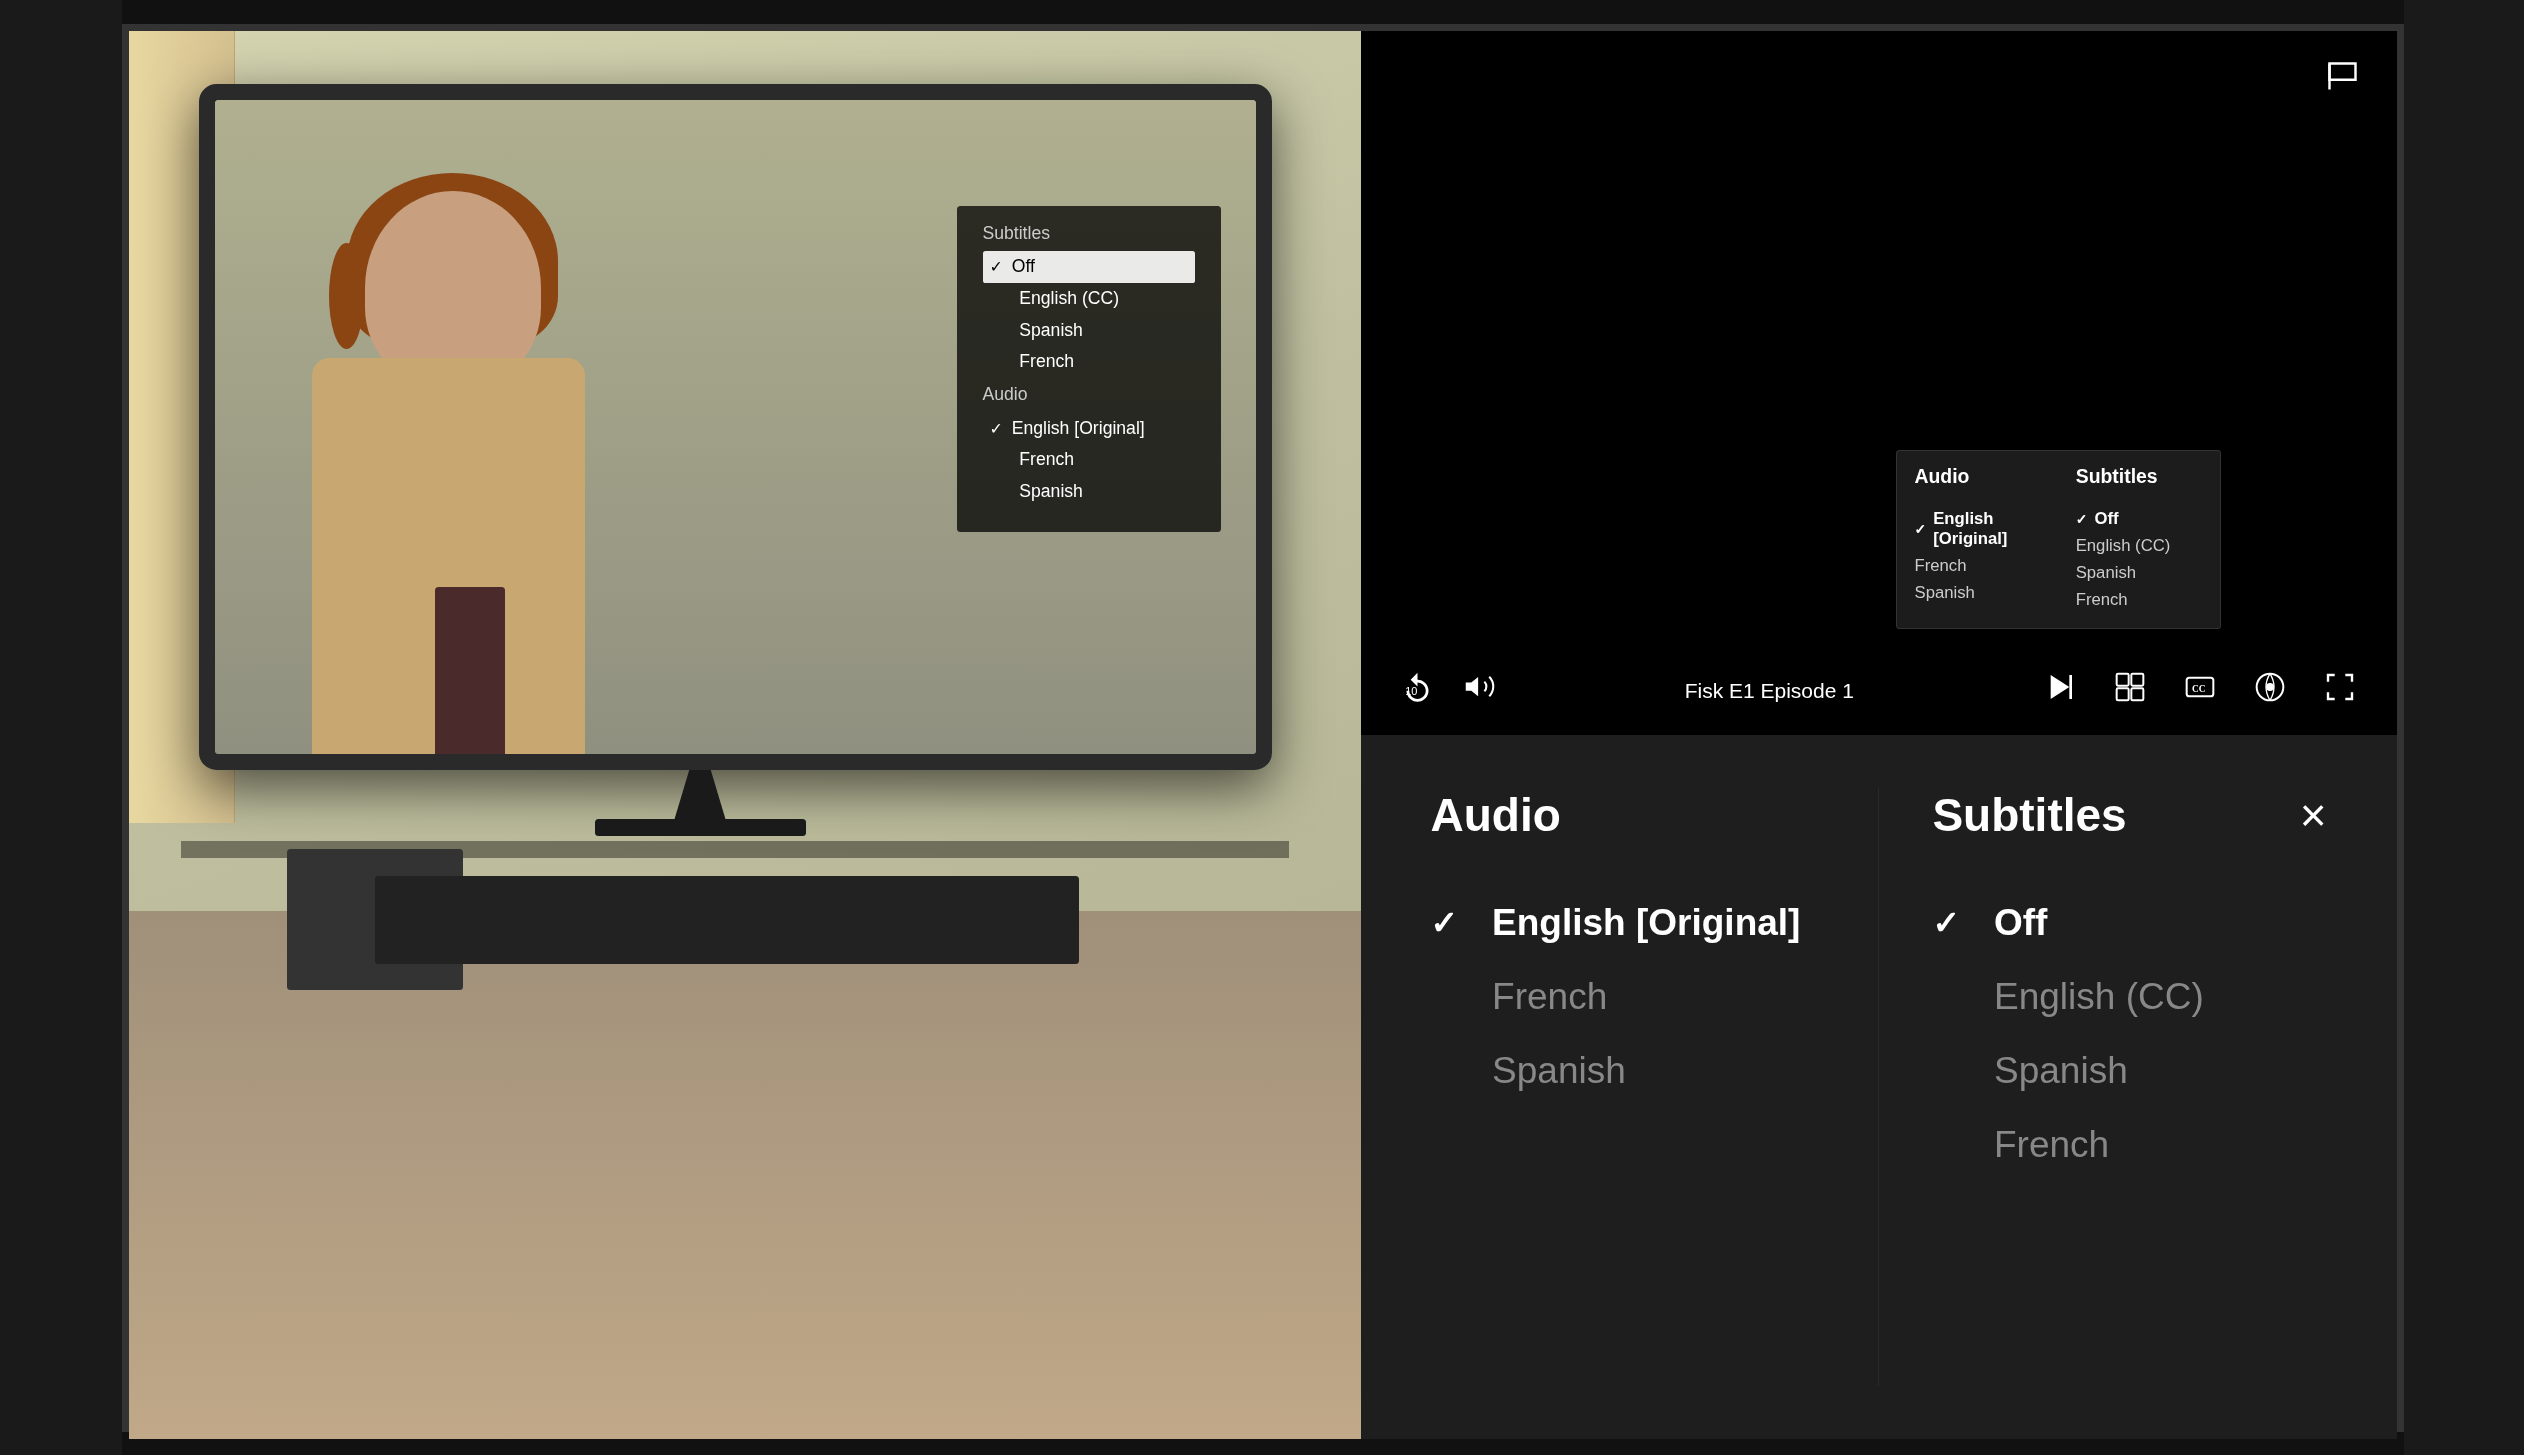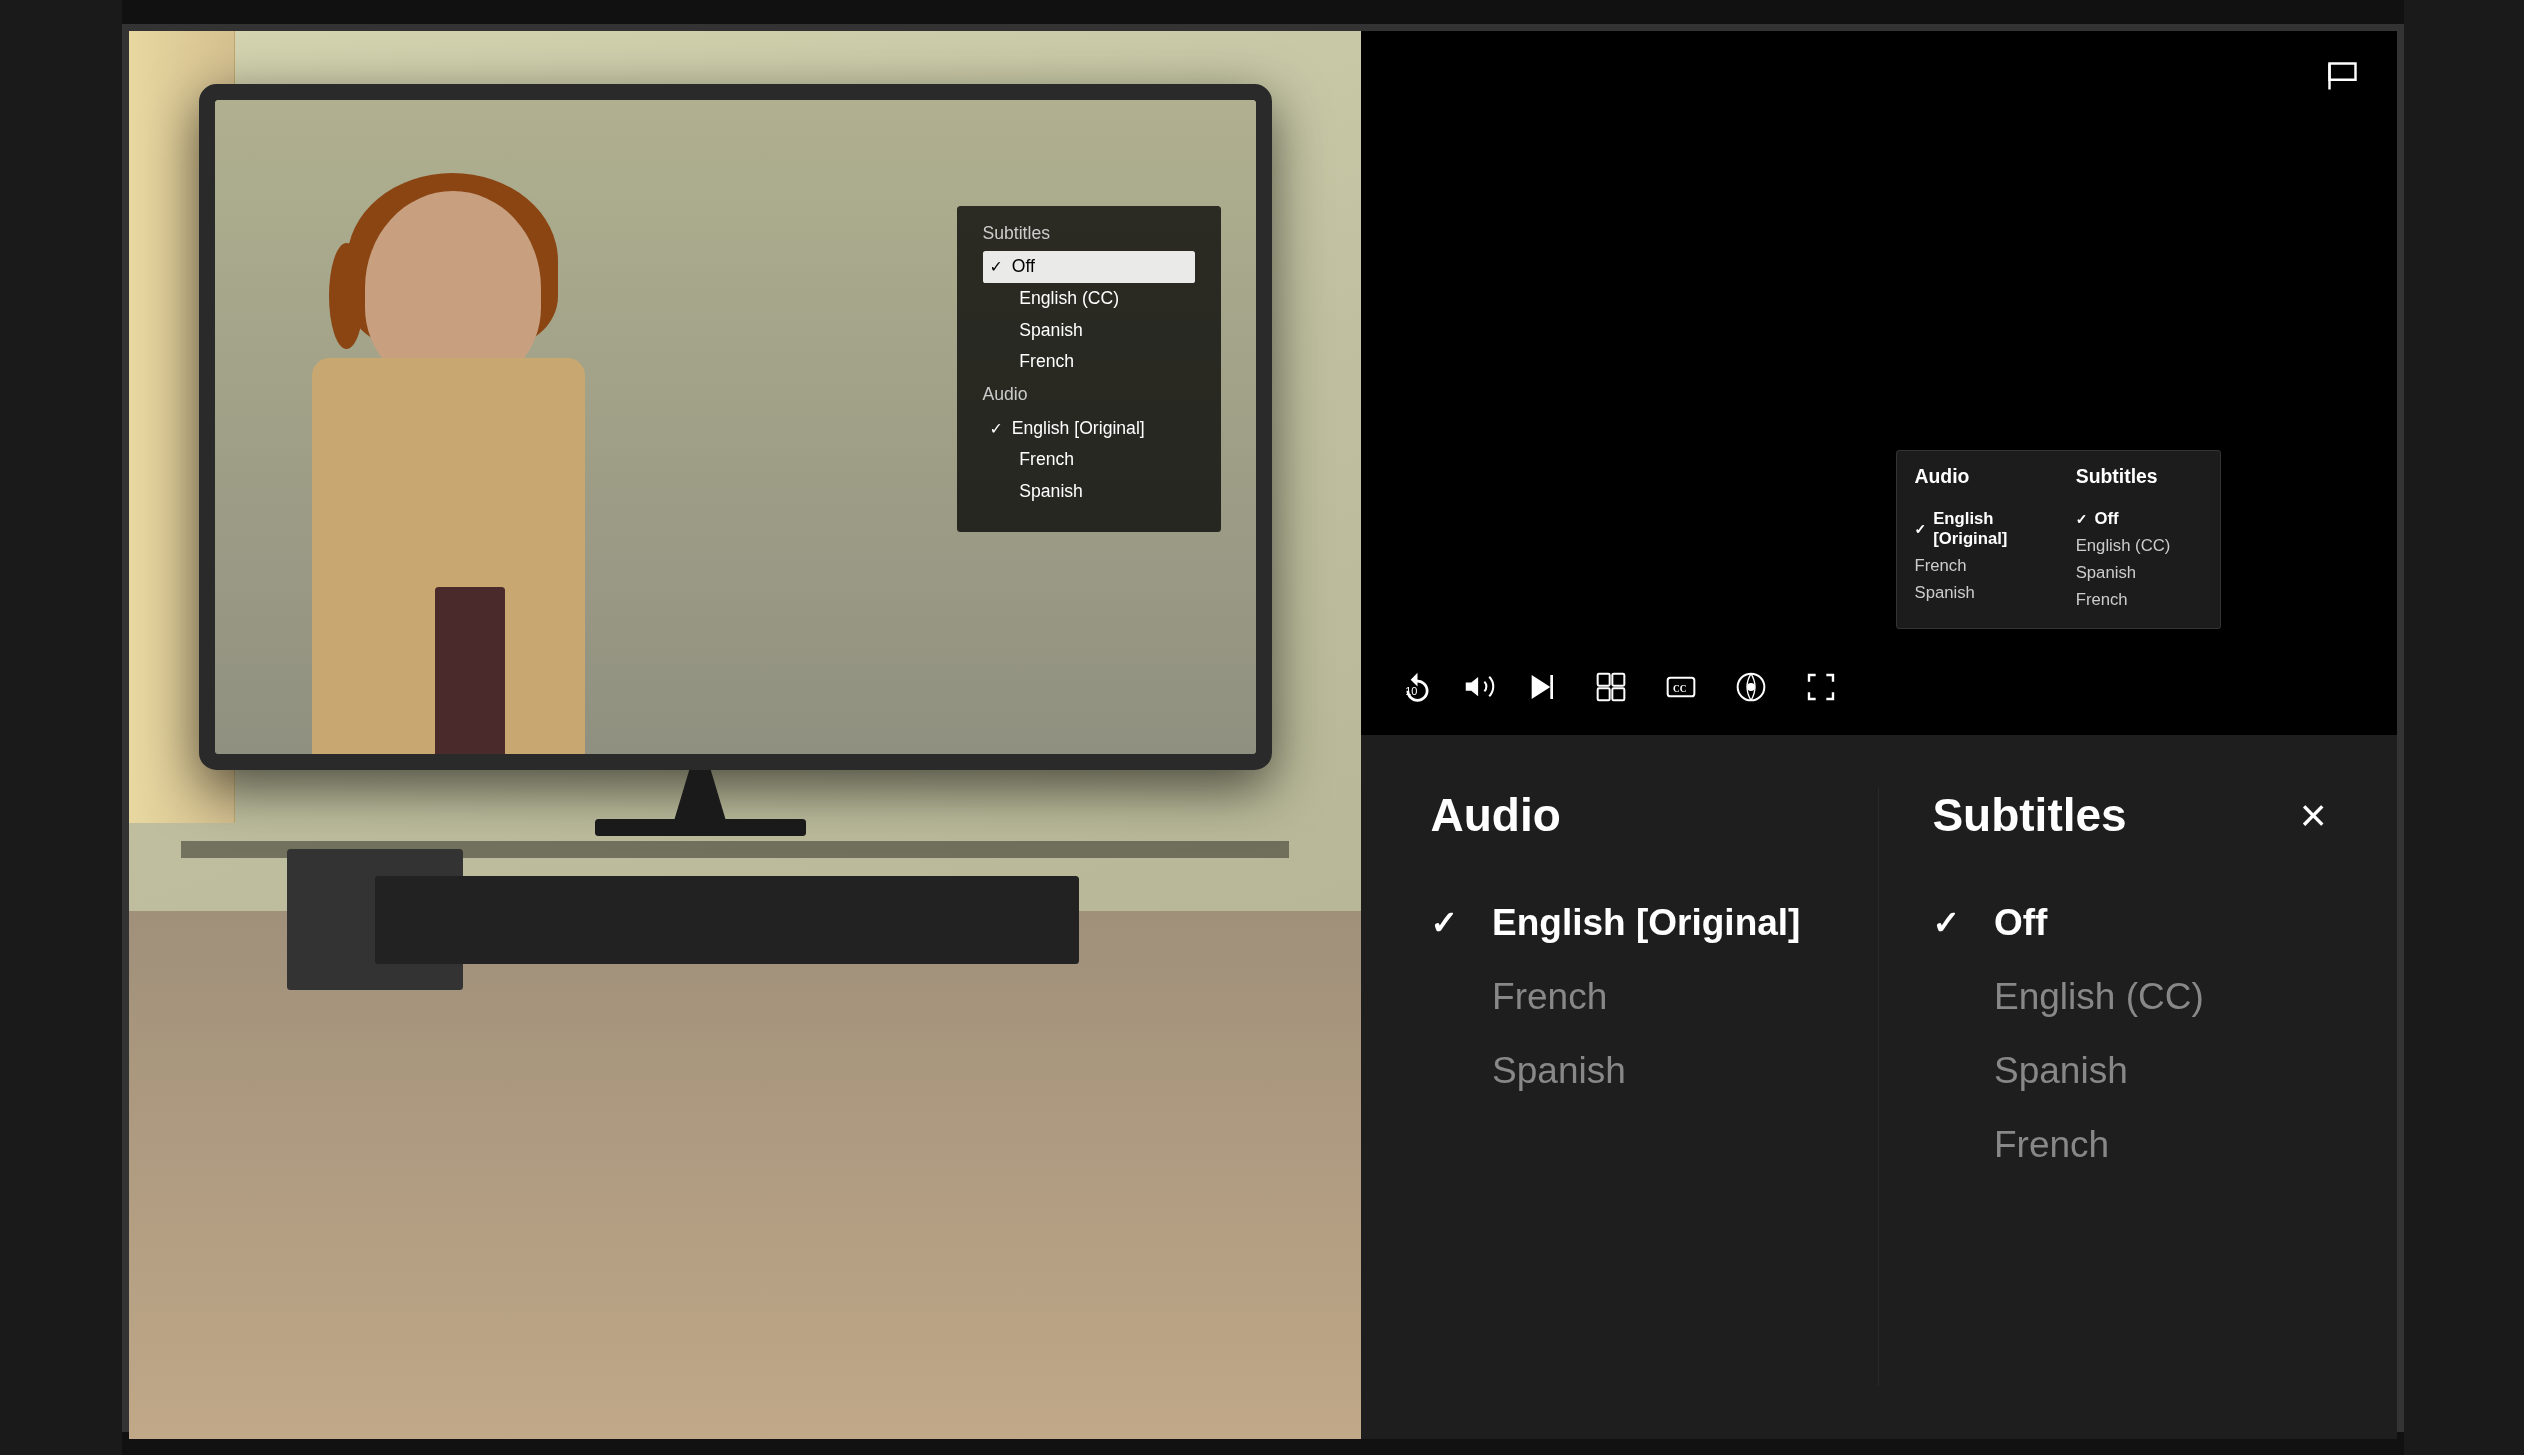--- a/index.html
+++ b/index.html
@@ -516,20 +516,21 @@
               <path d="M12 5V2L7 7l5 5V9c3.3 0 6 2.7 6 6s-2.7 6-6 6-6-2.7-6-6H4c0 4.4 3.6 8 8 8s8-3.6 8-8-3.6-8-8-8z" fill="white"></path>
             </svg>
           </div>
           <div class="ctrl-icon">
             <svg width="33" height="33" viewBox="0 0 24 24" fill="white">
               <polygon points="11,5 6,9 2,9 2,15 6,15 11,19" fill="white"></polygon>
               <path d="M15.54 8.46a5 5 0 0 1 0 7.07" stroke="white" stroke-width="1.5" fill="none"></path>
               <path d="M19.07 4.93a10 10 0 0 1 0 14.14" stroke="white" stroke-width="1.5" fill="none"></path>
             </svg>
           </div>
+          <div class="ctrl-title">Fisk E1  Episode 1</div>
           <div class="ctrl-right-icons">
             <div class="ctrl-icon">
               <svg width="32" height="32" viewBox="0 0 24 24" fill="white">
                 <polygon points="5,3 19,12 5,21" fill="white"></polygon>
                 <rect x="19" y="3" width="2" height="18" fill="white"></rect>
               </svg>
             </div>
             <div class="ctrl-icon">
               <svg width="32" height="32" viewBox="0 0 24 24" fill="white">
                 <rect x="2" y="2" width="9" height="9" rx="1" stroke="white" stroke-width="1.5" fill="none"></rect>

